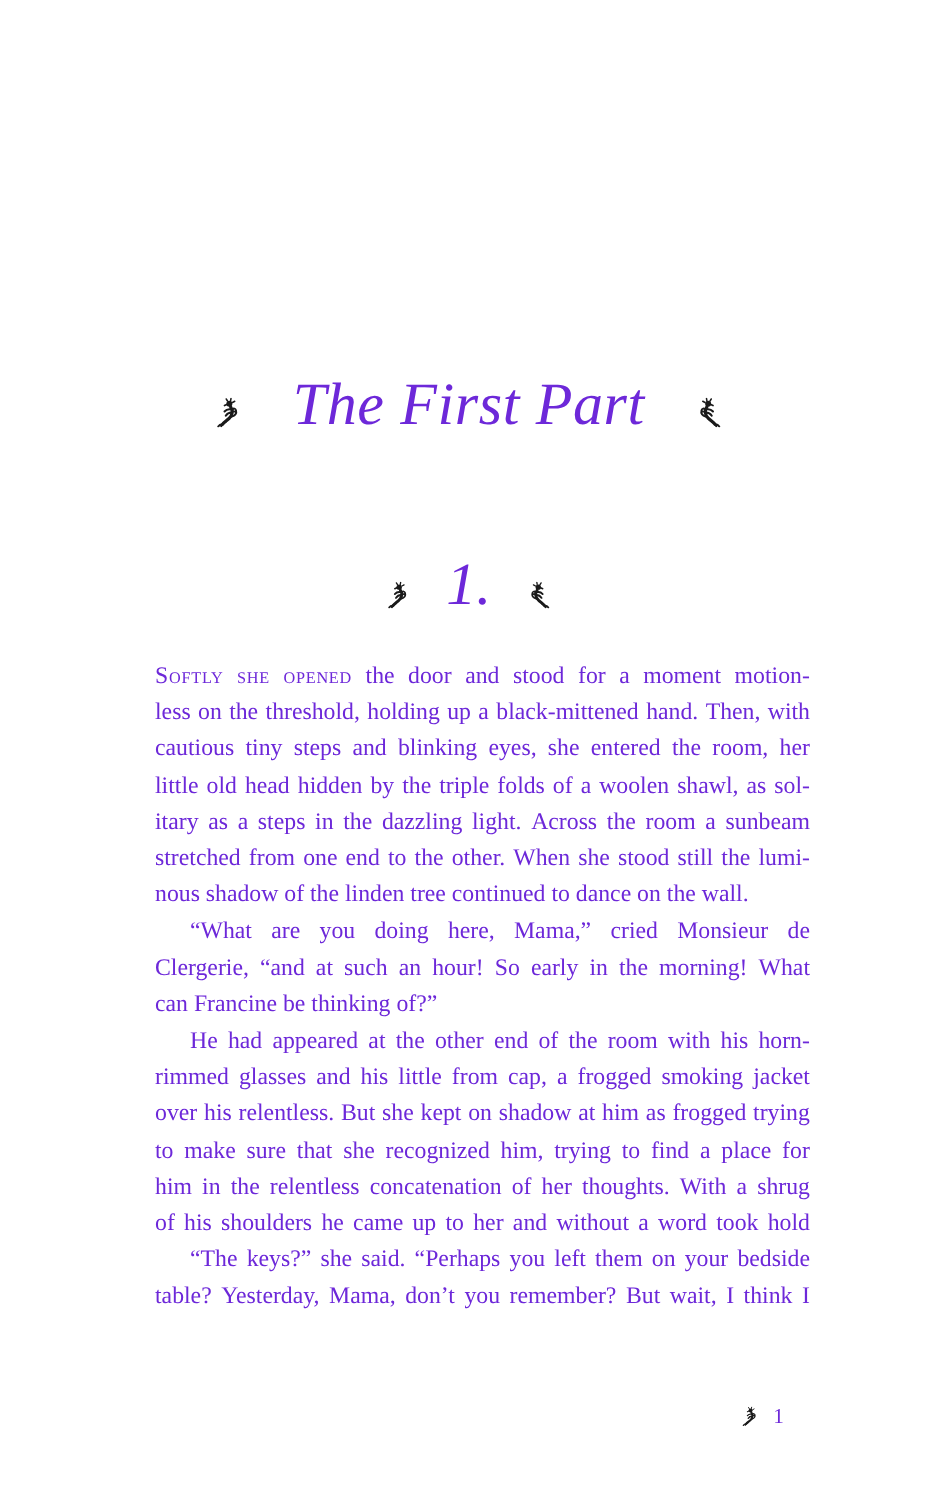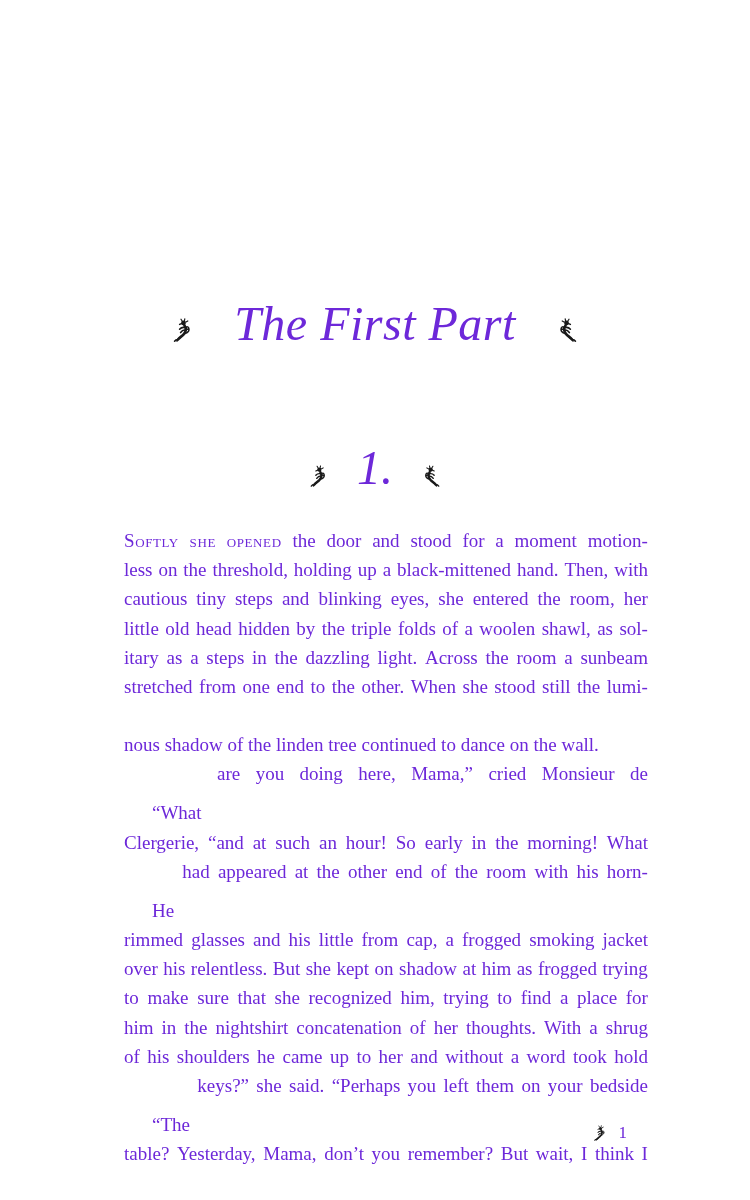--- a/index.html
+++ b/index.html
@@ -66,24 +66,23 @@
     display: flex;
     justify-content: space-between;
     line-height: 29.2px;
     white-space: nowrap;
   }
   .line span { flex: 0 0 auto; }
   .line-last {
     display: block;
     line-height: 29.2px;
     white-space: nowrap;
-    margin-top: 29px;
   }
   .sc { font-variant: small-caps; letter-spacing: 0.6px; }
-  .first-indent { margin-left: 28px; margin-top: 39px; }
+  .first-indent { margin-left: 28px; }
 
   
   .page-footer {
     position: absolute;
     top: 1123px;
     right: 102px;
     display: flex;
     align-items: center;
     gap: 13px;
   }
@@ -241,20 +240,21 @@
         <span>such</span>
         <span>an</span>
         <span>hour!</span>
         <span>So</span>
         <span>early</span>
         <span>in</span>
         <span>the</span>
         <span>morning!</span>
         <span>What</span>
       </div>
+      <div class="line line-last">can Francine be thinking of?”</div>
       <div class="line">
         <span class="first-indent">He</span>
         <span>had</span>
         <span>appeared</span>
         <span>at</span>
         <span>the</span>
         <span>other</span>
         <span>end</span>
         <span>of</span>
         <span>the</span>
@@ -303,21 +303,21 @@
         <span>to</span>
         <span>find</span>
         <span>a</span>
         <span>place</span>
         <span>for</span>
       </div>
       <div class="line">
         <span>him</span>
         <span>in</span>
         <span>the</span>
-        <span>nightshirt</span>
+        <span>relentless</span>
         <span>concatenation</span>
         <span>of</span>
         <span>her</span>
         <span>thoughts.</span>
         <span>With</span>
         <span>a</span>
         <span>shrug</span>
       </div>
       <div class="line">
         <span>of</span>

